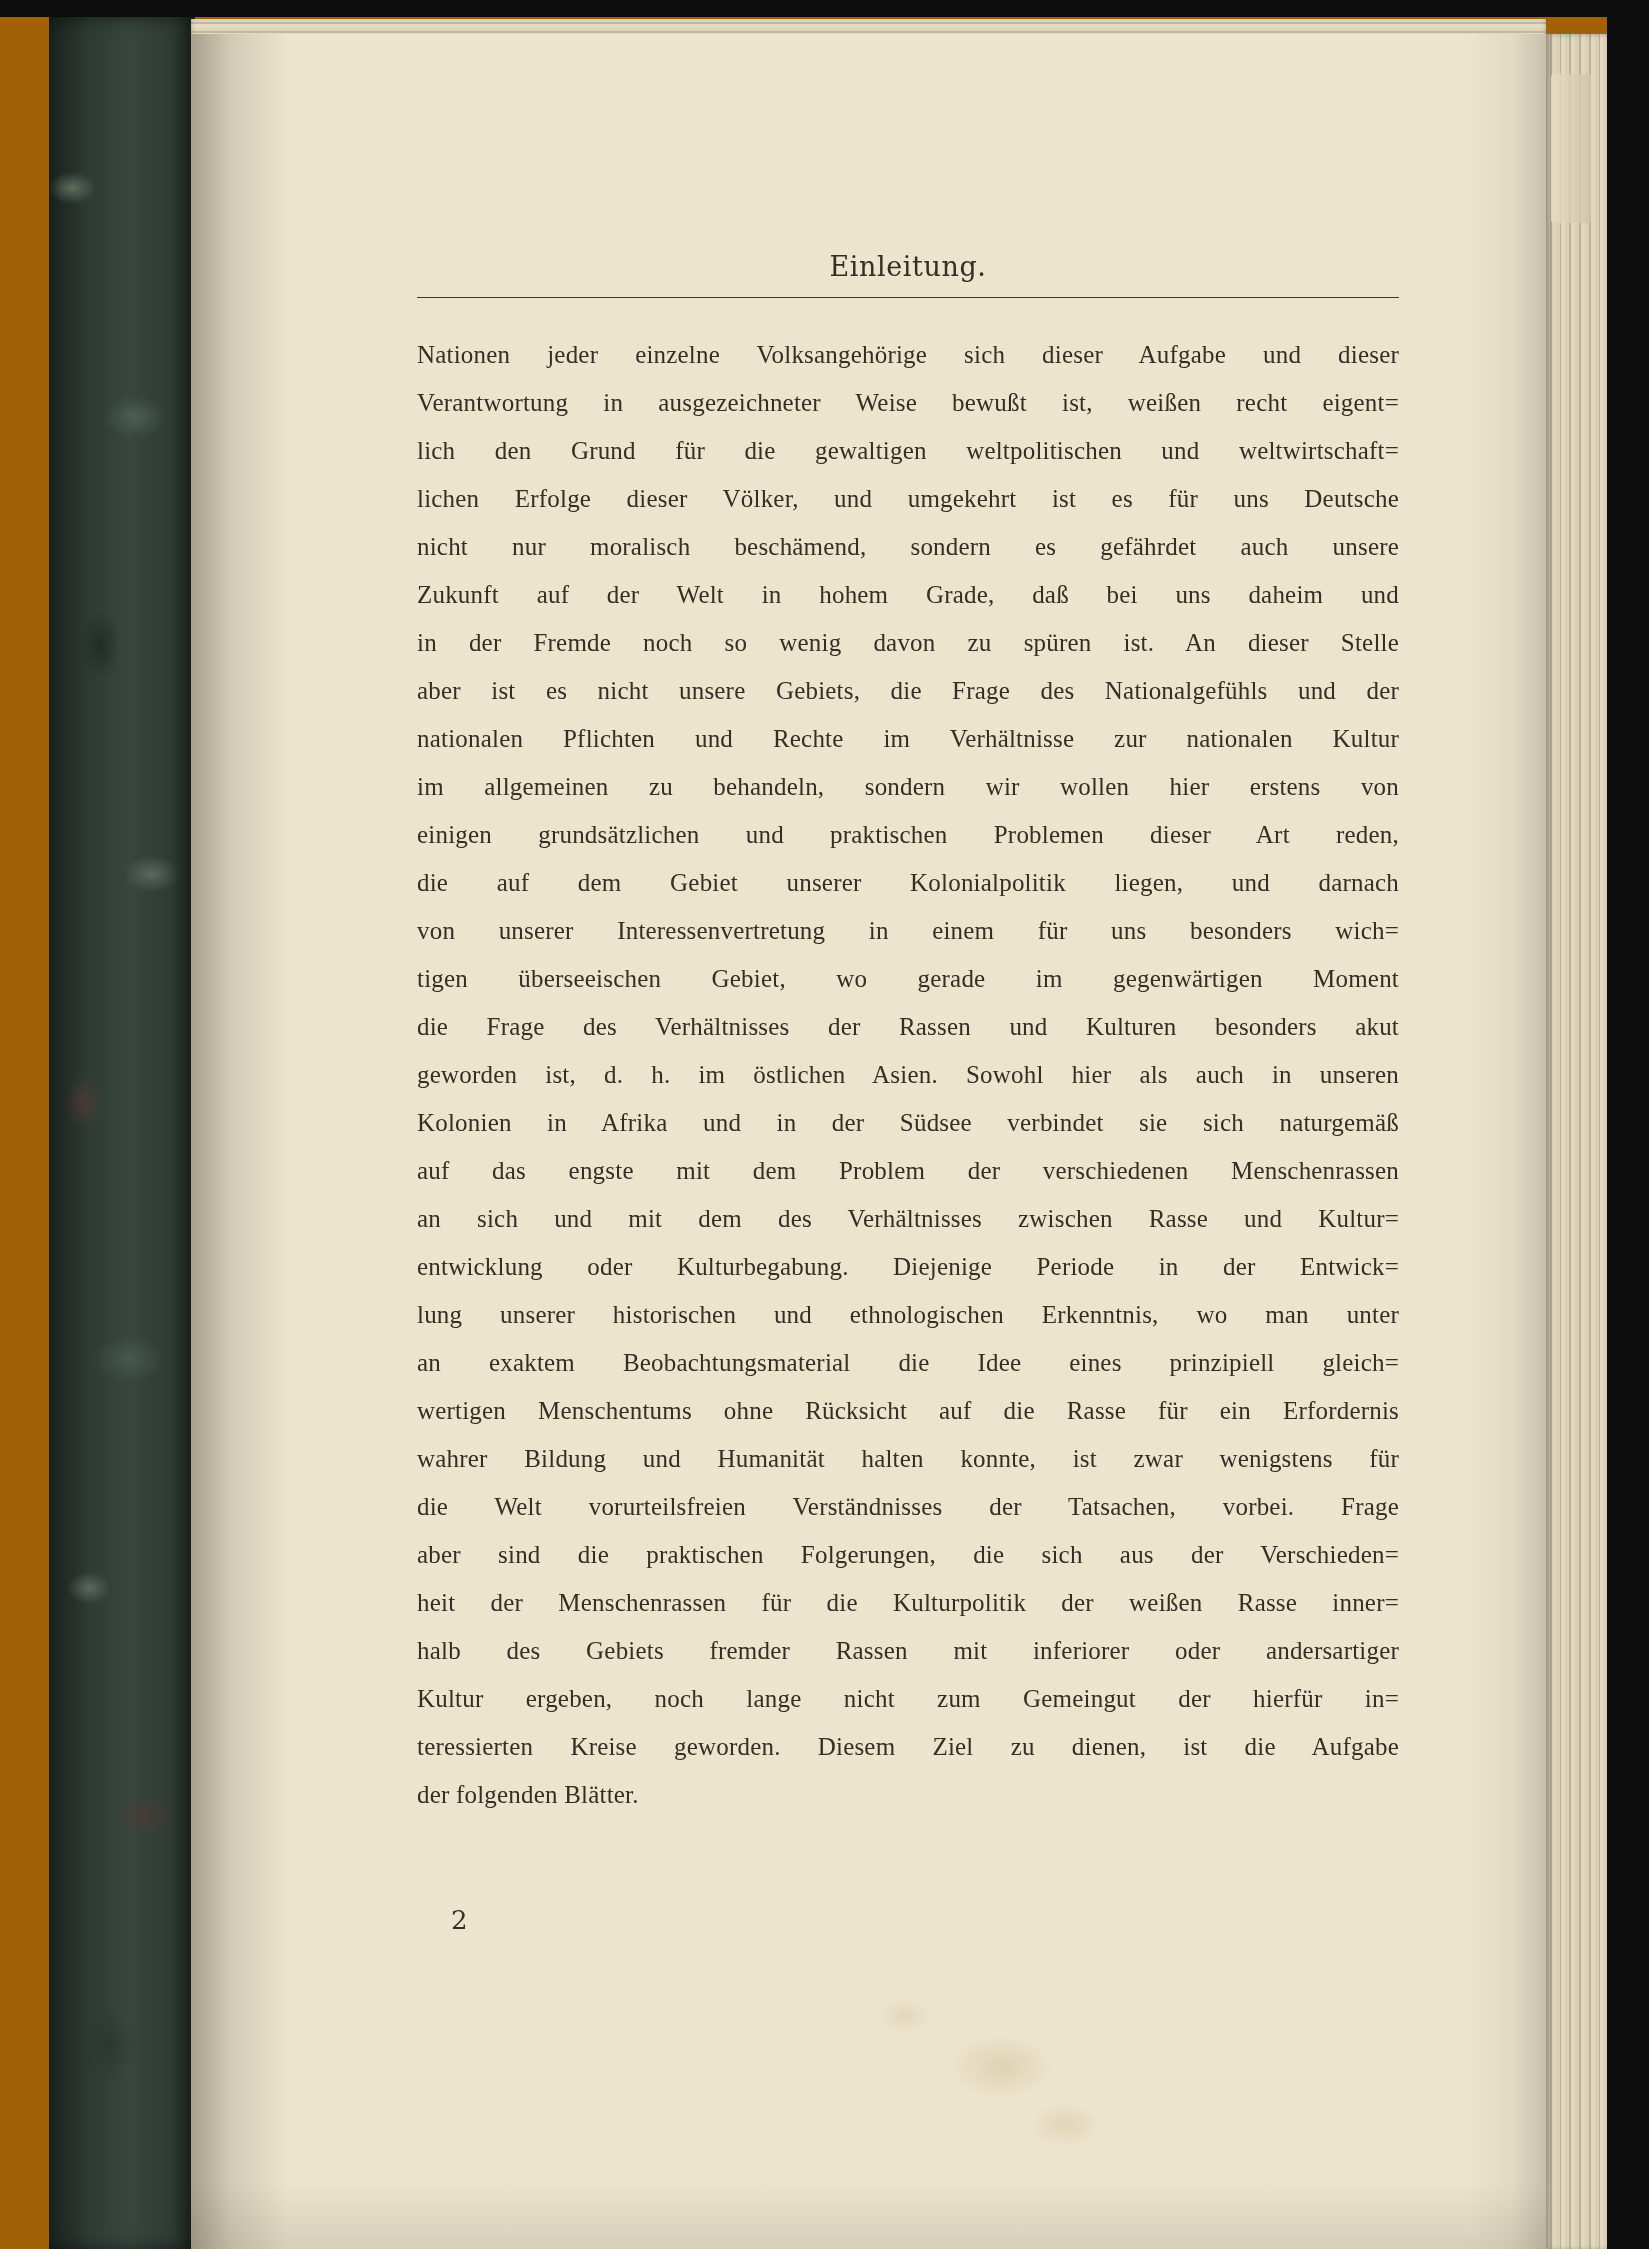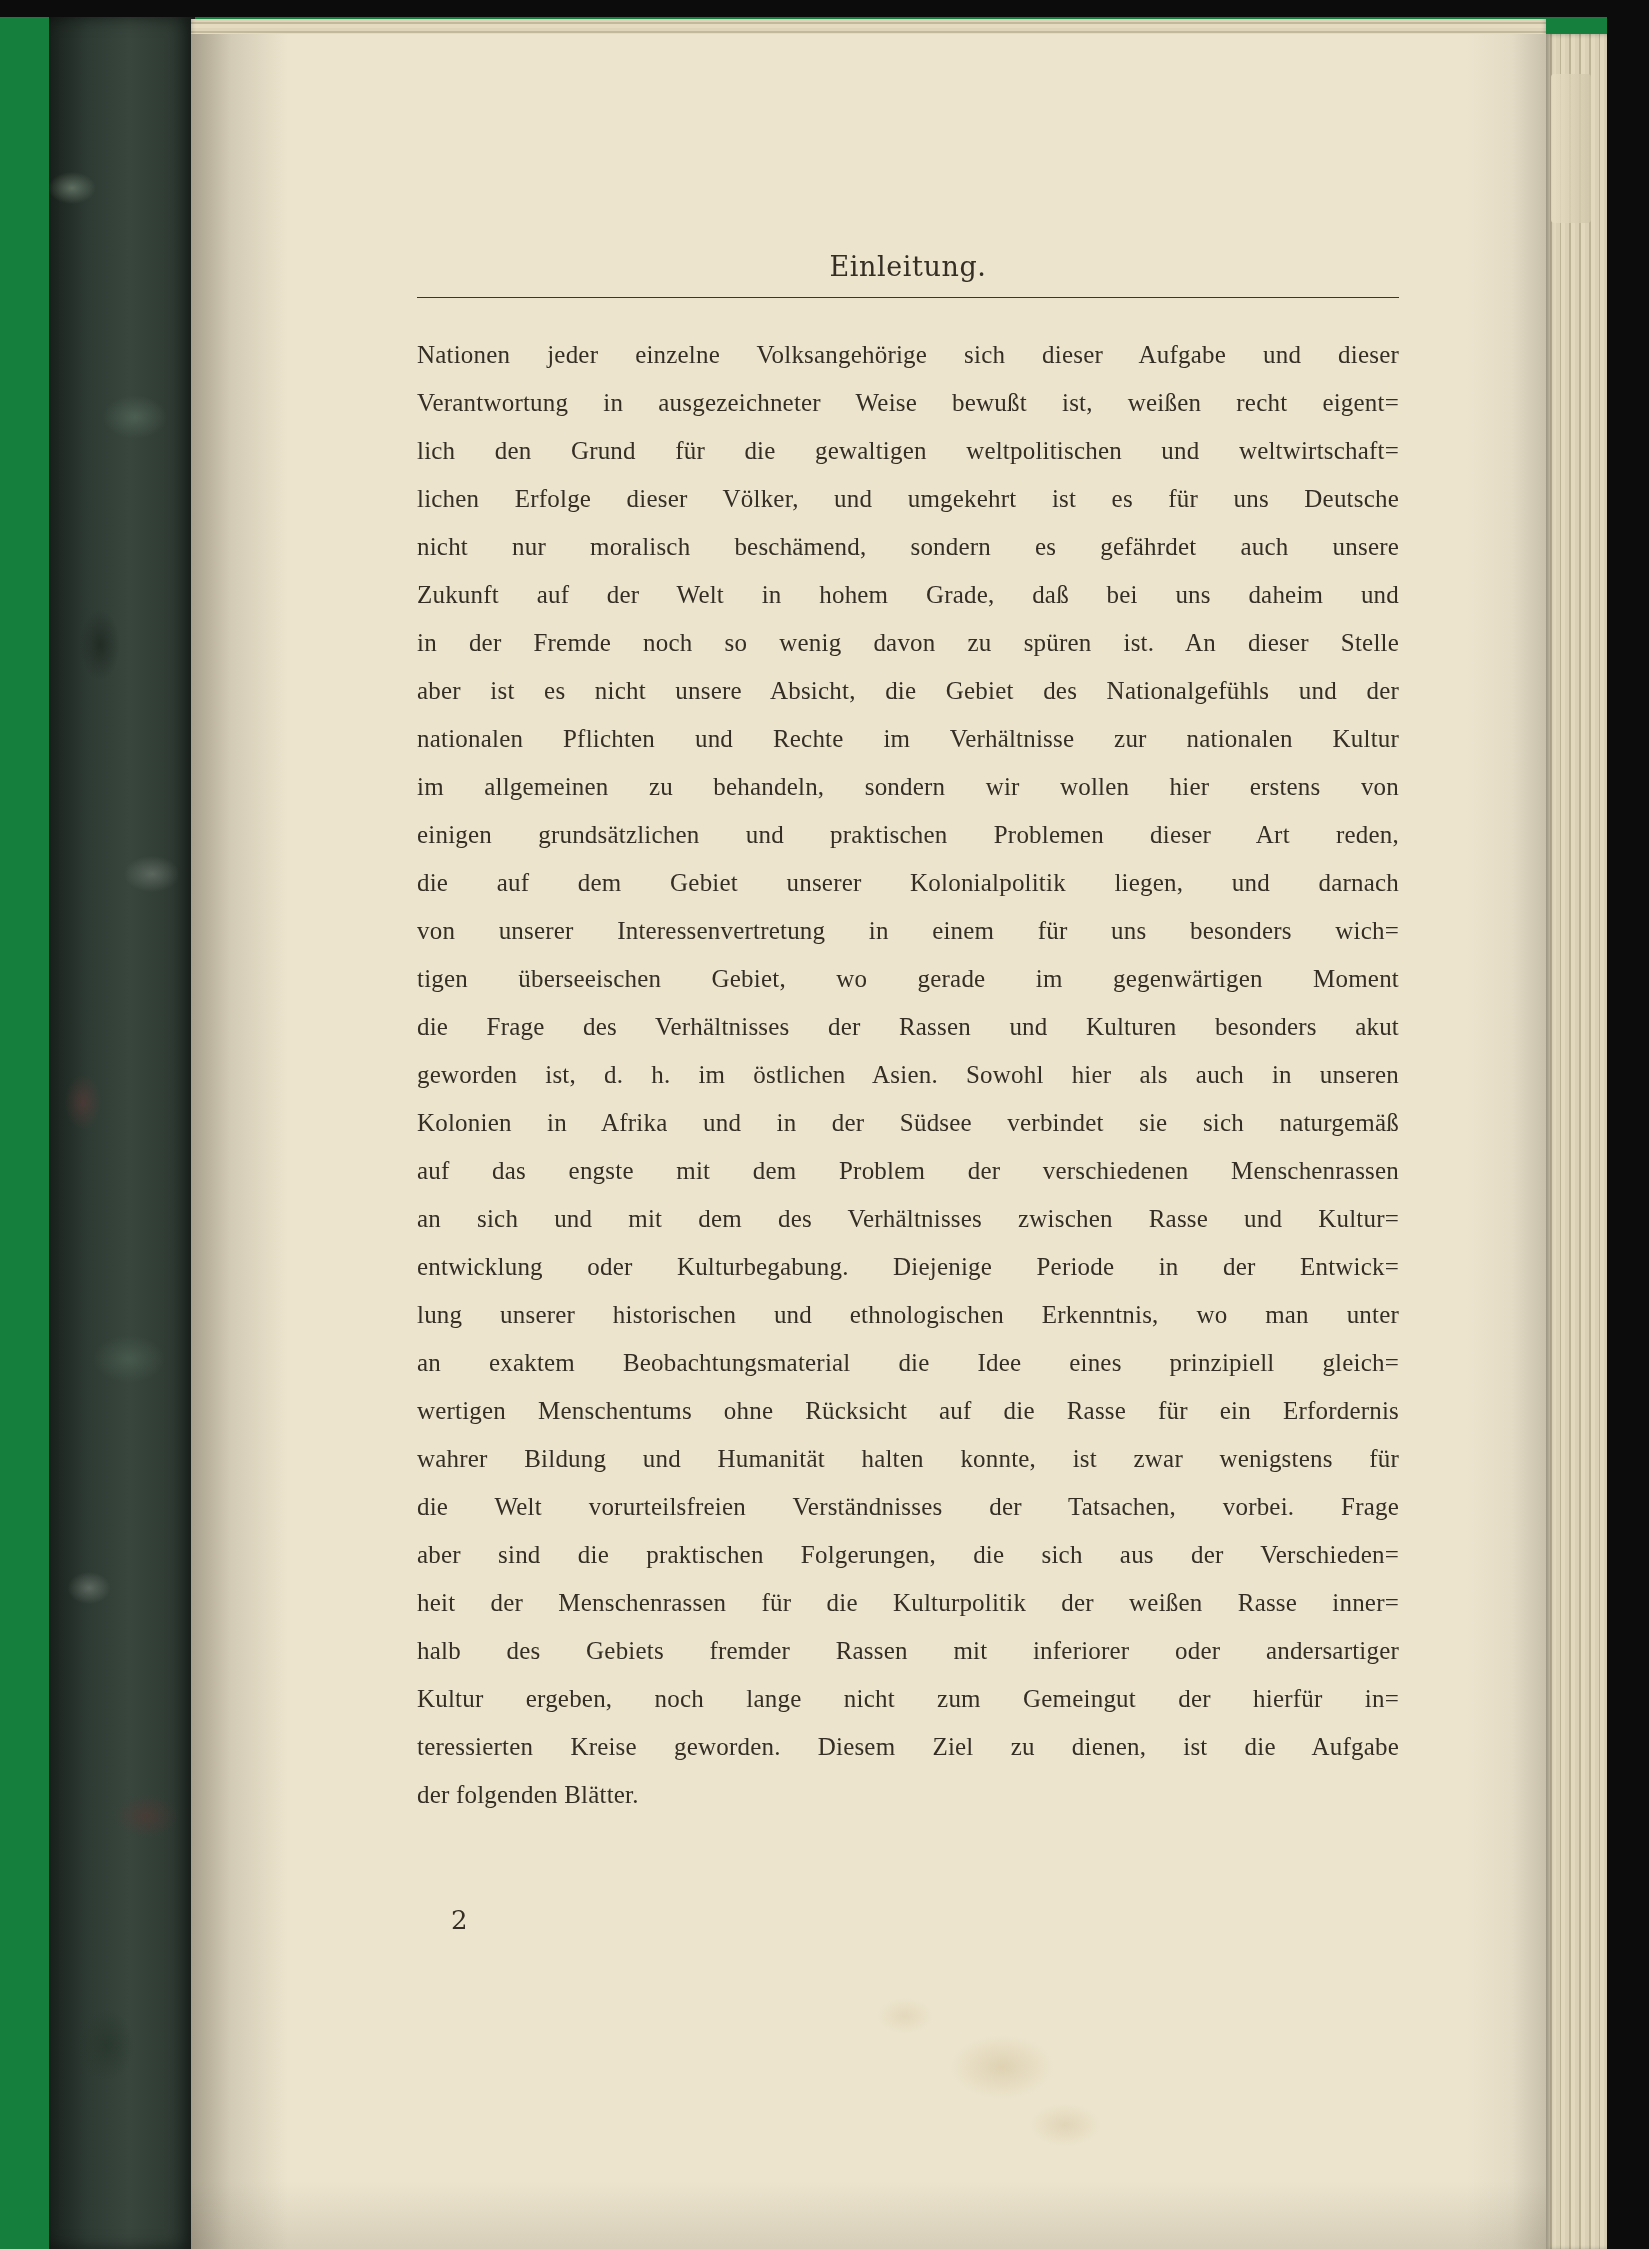--- a/index.html
+++ b/index.html
@@ -4,21 +4,21 @@
 <style>
   html, body {
     margin: 0;
     padding: 0;
     background: #0c0c0c;
   }
   .photo {
     position: relative;
     width: 1649px;
     height: 2250px;
-    background: #15803d;
+    background: #a16207;
     overflow: hidden;
     font-family: "DejaVu Serif", serif;
   }
 
   
   .spine {
     position: absolute;
     left: 49px;
     top: 17px;
     width: 146px;
@@ -169,21 +169,21 @@
     <div class="text-block">
       <div class="header">Einleitung.</div>
       <div class="body-text">
           <div class="body-line">Nationen jeder einzelne Volksangehörige sich dieser Aufgabe und dieser</div>
           <div class="body-line">Verantwortung in ausgezeichneter Weise bewußt ist, weißen recht eigent=</div>
           <div class="body-line">lich den Grund für die gewaltigen weltpolitischen und weltwirtschaft=</div>
           <div class="body-line">lichen Erfolge dieser Völker, und umgekehrt ist es für uns Deutsche</div>
           <div class="body-line">nicht nur moralisch beschämend, sondern es gefährdet auch unsere</div>
           <div class="body-line">Zukunft auf der Welt in hohem Grade, daß bei uns daheim und</div>
           <div class="body-line">in der Fremde noch so wenig davon zu spüren ist. An dieser Stelle</div>
-          <div class="body-line">aber ist es nicht unsere Absicht, die Gebiet des Nationalgefühls und der</div>
+          <div class="body-line">aber ist es nicht unsere Gebiets, die Frage des Nationalgefühls und der</div>
           <div class="body-line">nationalen Pflichten und Rechte im Verhältnisse zur nationalen Kultur</div>
           <div class="body-line">im allgemeinen zu behandeln, sondern wir wollen hier erstens von</div>
           <div class="body-line">einigen grundsätzlichen und praktischen Problemen dieser Art reden,</div>
           <div class="body-line">die auf dem Gebiet unserer Kolonialpolitik liegen, und darnach</div>
           <div class="body-line">von unserer Interessenvertretung in einem für uns besonders wich=</div>
           <div class="body-line">tigen überseeischen Gebiet, wo gerade im gegenwärtigen Moment</div>
           <div class="body-line">die Frage des Verhältnisses der Rassen und Kulturen besonders akut</div>
           <div class="body-line">geworden ist, d. h. im östlichen Asien. Sowohl hier als auch in unseren</div>
           <div class="body-line">Kolonien in Afrika und in der Südsee verbindet sie sich naturgemäß</div>
           <div class="body-line">auf das engste mit dem Problem der verschiedenen Menschenrassen</div>

